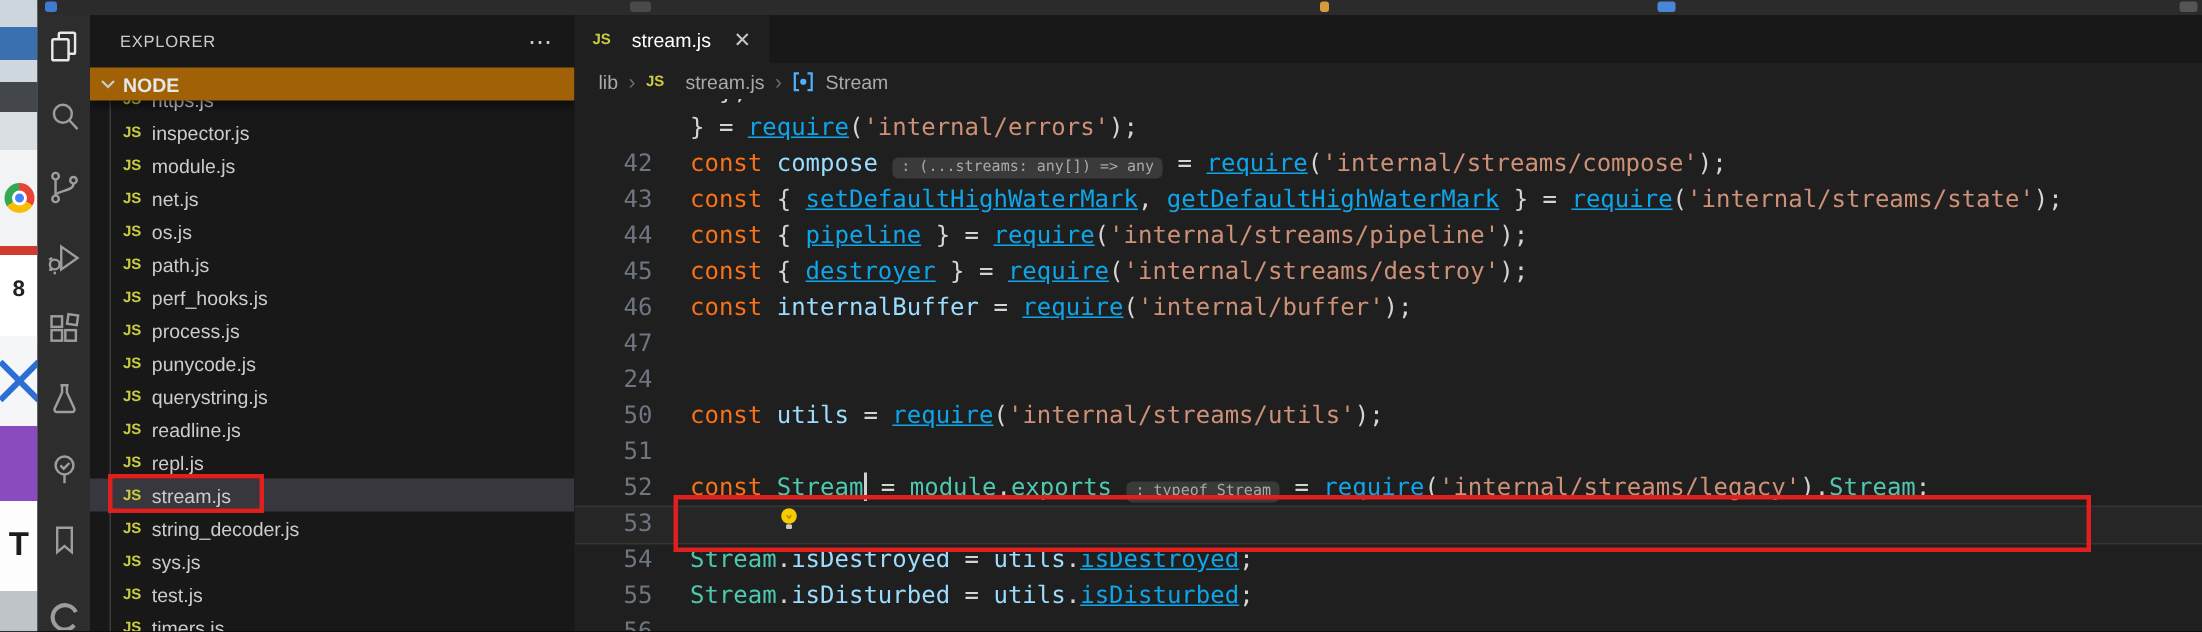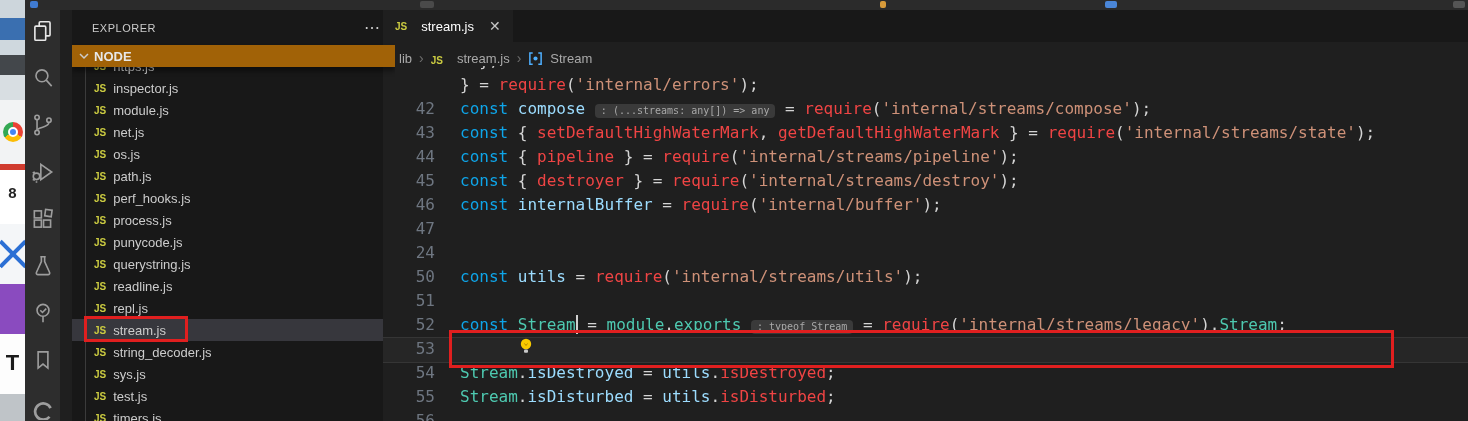--- a/index.html
+++ b/index.html
@@ -30,21 +30,21 @@
   .frag{position:absolute;top:1px;height:7px;border-radius:2px;}
 
   
   .activitybar{position:absolute;left:25px;top:10px;width:35px;height:411px;background:#2d2d2d;
     display:flex;flex-direction:column;align-items:center;padding-top:8px;box-sizing:border-box;gap:21px;overflow:hidden;}
   .ab-icon{width:26px;height:26px;color:#9d9d9d;flex:0 0 auto;}
   .ab-icon.active{color:#e8e8e8;}
   .ab-icon svg{width:26px;height:26px;display:block;}
 
   
-  .sidebar{position:absolute;left:72px;top:10px;width:323px;height:411px;background:#181818;overflow:hidden;}
+  .sidebar{position:absolute;left:60px;top:10px;width:323px;height:411px;background:#181818;overflow:hidden;}
   .explorer-header{position:absolute;top:0;left:0;right:0;height:35px;display:flex;align-items:center;
     padding:0 14px 0 20px;color:#cccccc;font-size:11px;letter-spacing:.5px;box-sizing:border-box;}
   .eh-spacer{flex:1;}
   .more-dots{font-size:16px;color:#cccccc;letter-spacing:1px;cursor:pointer;}
   .section-header{position:absolute;top:35px;left:0;right:0;height:22px;z-index:2;background:#a16207;
     display:flex;align-items:center;color:#e7e7e7;font-size:13px;font-weight:700;padding-left:4px;
     box-shadow:0 4px 5px rgba(0,0,0,.45);}
   .section-header svg{width:16px;height:16px;margin-right:2px;color:#cccccc;}
   .file-list{position:absolute;top:45px;left:0;right:0;}
   .file-list::before{content:'';position:absolute;left:13px;top:0;bottom:0;width:1px;background:#3b3b3b;}
@@ -56,31 +56,31 @@
     border:3px solid var(--red);box-sizing:border-box;pointer-events:none;}
 
   :root{--red:#e01f1f;}
 
   
   .editor{position:absolute;left:383px;top:10px;right:0;height:411px;background:#1f1f1f;}
   .tabbar{height:32px;background:#181818;display:flex;}
   .tab{height:32px;background:#1f1f1f;display:flex;align-items:center;padding:0 12px;gap:7px;
     color:#ffffff;font-size:13px;cursor:pointer;}
   .tab-close{color:#c5c5c5;font-size:14px;margin-left:8px;cursor:pointer;}
-  .breadcrumb{height:24px;display:flex;align-items:flex-end;padding-left:16px;color:#a9a9a9;font-size:13px;gap:7px;}
+  .breadcrumb{height:24px;display:flex;align-items:center;padding-left:16px;color:#a9a9a9;font-size:13px;gap:7px;}
   .bc-sep{color:#6e6e6e;font-size:14px;}
   .sym-icon svg{width:15px;height:15px;display:block;}
 
   .code-area{position:absolute;top:56px;left:0;right:0;bottom:0;overflow:hidden;
     font-family:"DejaVu Sans Mono",monospace;font-size:16px;}
   .code-lines{position:absolute;top:-17px;left:0;right:0;z-index:1;}
   .code-row{display:flex;height:24px;line-height:24px;white-space:pre;}
   .ln{width:52px;text-align:right;color:#6e7681;flex:0 0 auto;margin-top:48px;}
   .lc{padding-left:25px;}
-  .tk-kw{color:#0ea5e9;} .tk-var{color:#9cdcfe;} .tk-fn{color:#ef4444;}
+  .tk-kw{color:#f97316;} .tk-var{color:#9cdcfe;} .tk-fn{color:#0ea5e9;text-decoration:underline;}
   .tk-str{color:#ce9178;} .tk-cls{color:#4ec9b0;} .tk-pun{color:#d4d4d4;}
   .tk-hint{background:#3a3a3a;color:#a8a8a8;border-radius:4px;padding:1px 6px 2px;font-size:10px;}
   .cursor{display:inline-block;width:2px;height:19px;background:#d0d0d0;vertical-align:-4px;}
   .bulb{display:inline-block;width:16px;height:18px;vertical-align:-3px;}
   .cur-line{position:absolute;left:0;right:0;top:271px;height:24px;z-index:0;
     background:rgba(255,255,255,.035);border-top:1px solid rgba(255,255,255,.07);
     border-bottom:1px solid rgba(255,255,255,.07);}
   .red-box-line{position:absolute;left:66px;top:264px;width:945px;height:38px;
     border:3px solid var(--red);box-sizing:border-box;z-index:3;pointer-events:none;}
 </style>

